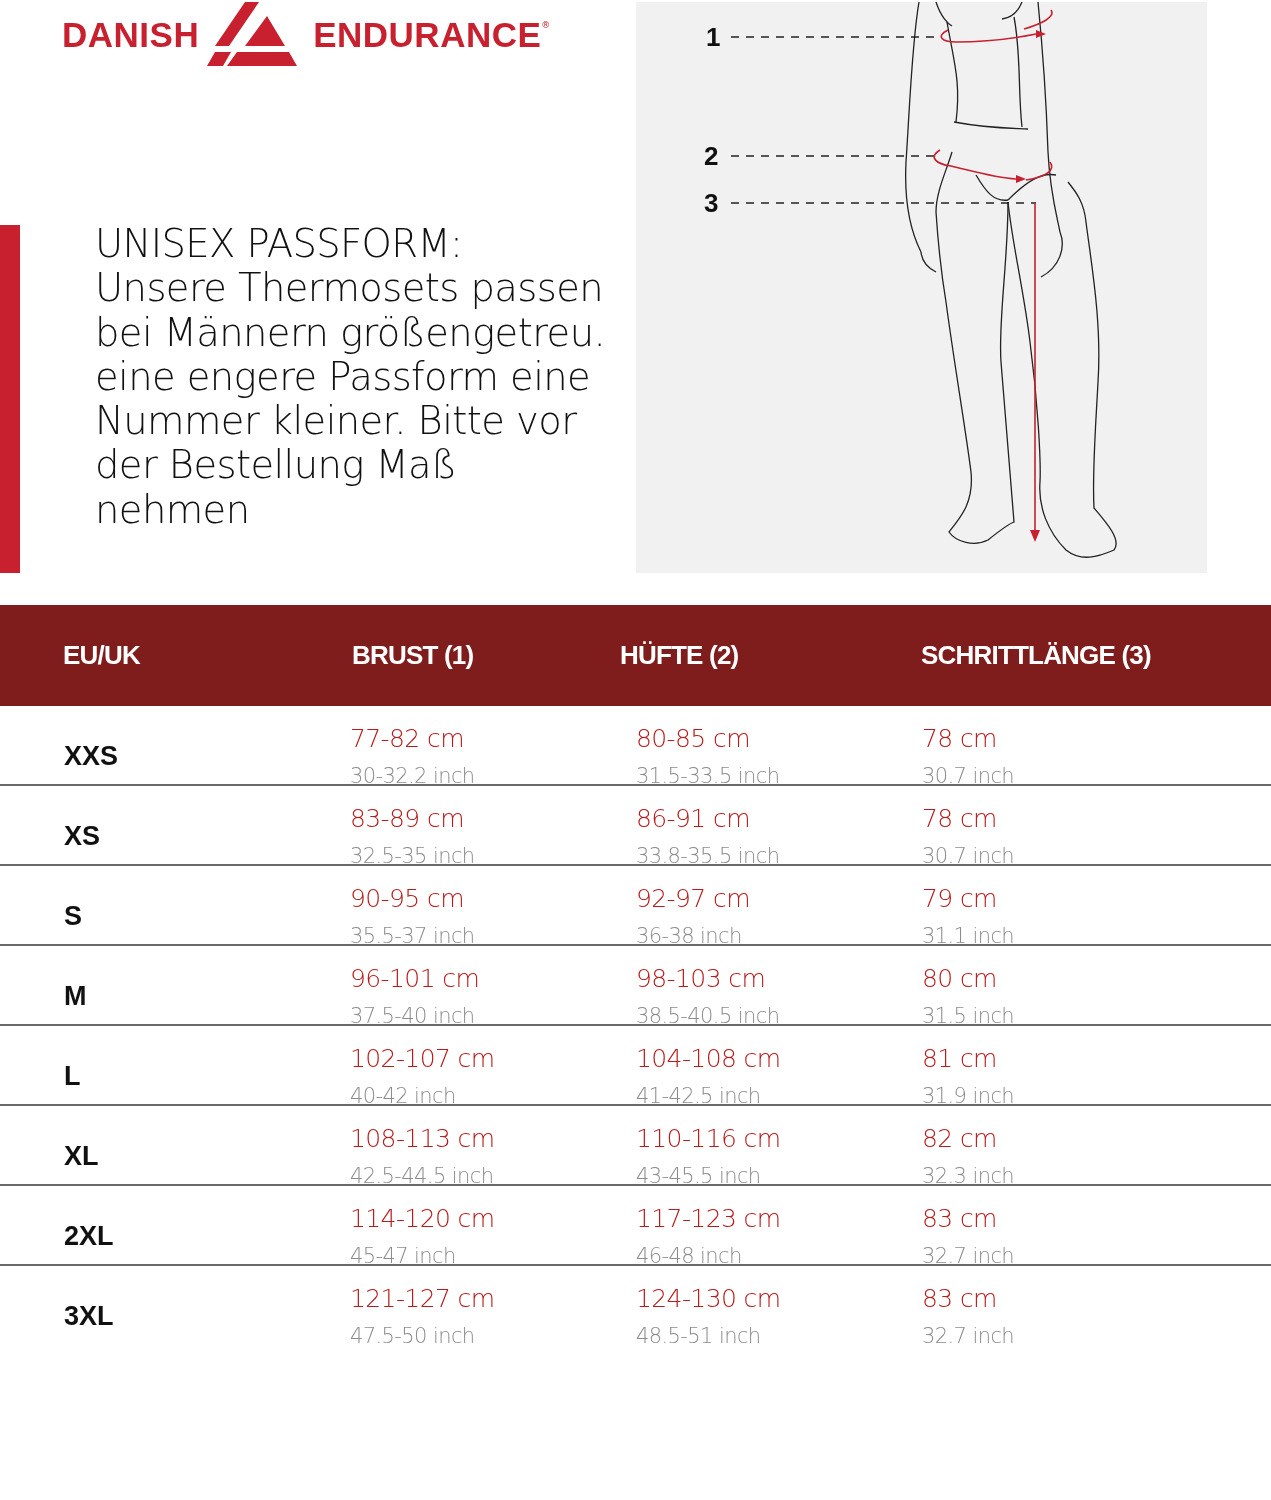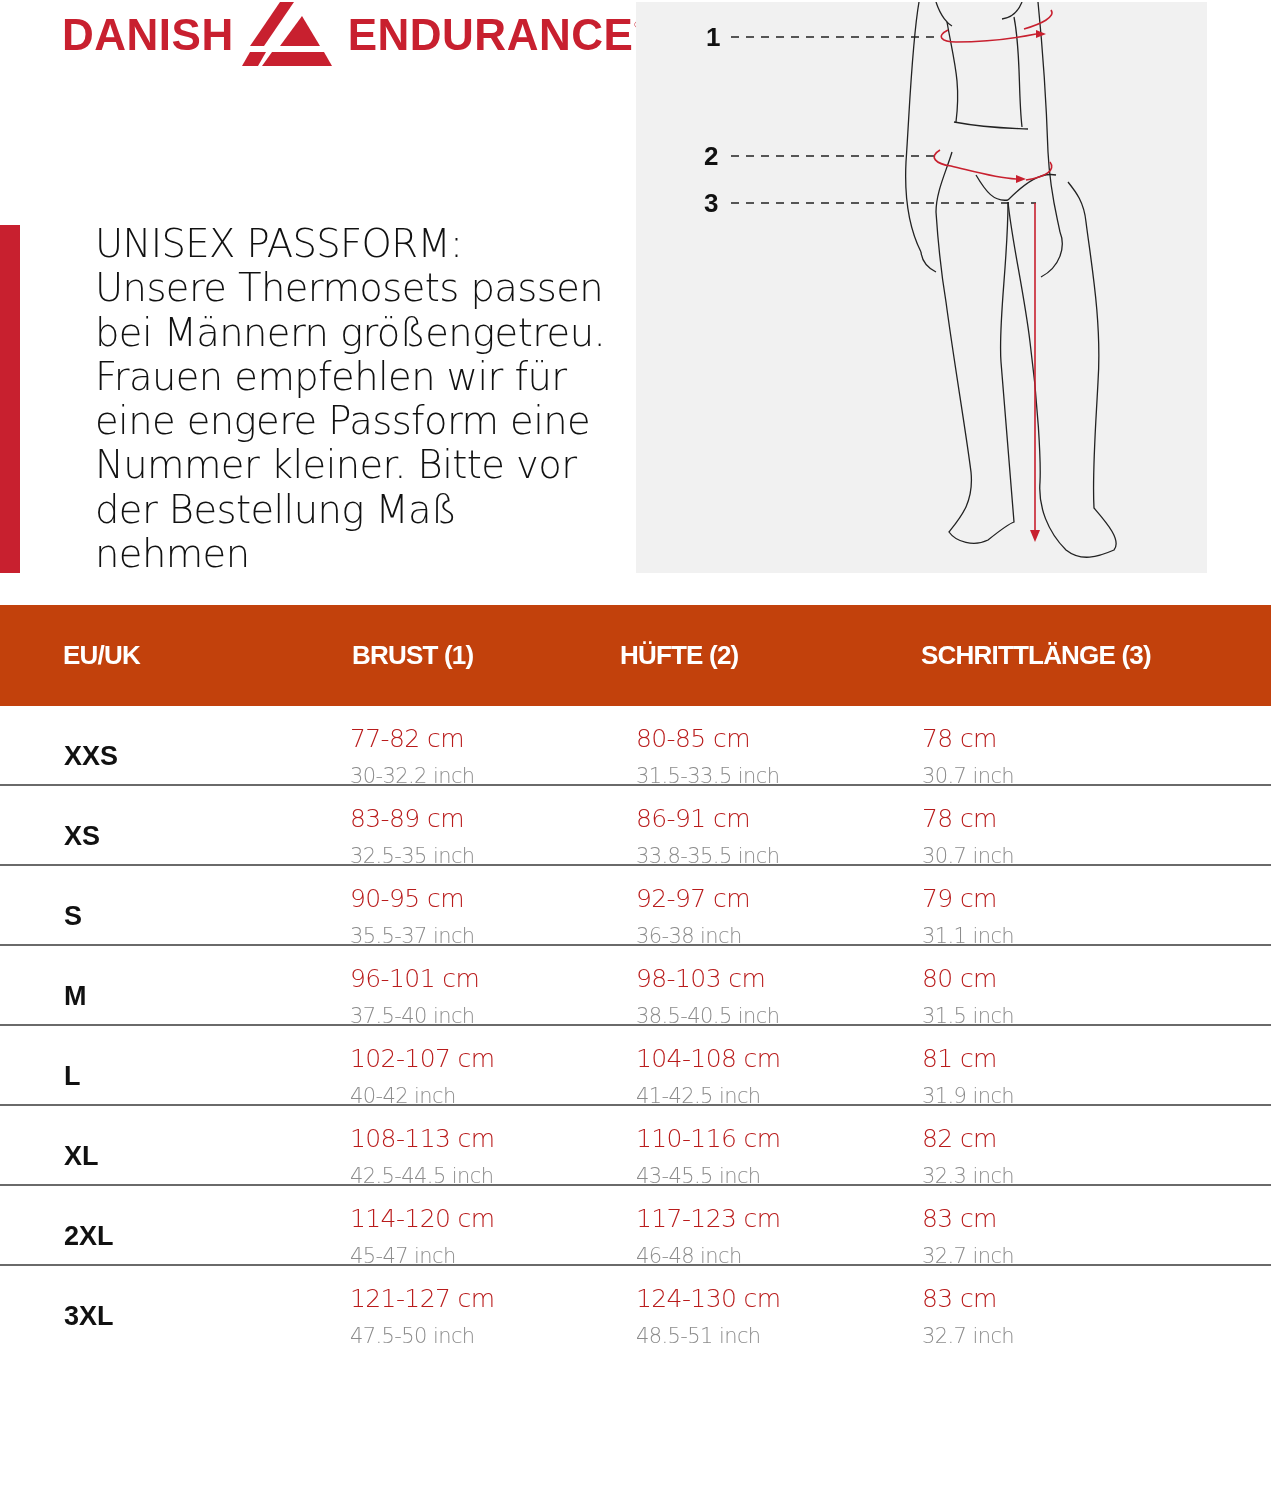--- a/index.html
+++ b/index.html
@@ -1,31 +1,31 @@
 <!DOCTYPE html>
 <html><head>
 <meta charset="utf-8">
 <style>
   * { box-sizing: border-box; margin: 0; padding: 0; }
   html, body { width: 1271px; height: 1500px; background: #ffffff; overflow: hidden; }
   body { position: relative; font-family: "DejaVu Sans", sans-serif; color: #111; }
 
   .logo { position: absolute; left: 62px; top: 0; height: 70px; display: flex; align-items: center; }
-  .logo-word { font-family: "Liberation Sans", sans-serif; font-weight: 700; color: #c8202f; font-size: 44px; letter-spacing: 0.5px; }
+  .logo-word { font-family: "Liberation Sans", sans-serif; font-weight: 700; color: #c8202f; font-size: 35px; letter-spacing: 0.5px; }
   .logo-mark { width: 98px; height: 66px; margin: 0 8px 0 8px; }
   .logo-reg { font-size: 9px; color: #c8202f; vertical-align: top; position: relative; top: -10px; }
 
   .red-bar { position: absolute; left: 0; top: 225px; width: 20px; height: 348px; background: #c8202f; }
 
   .intro { position: absolute; left: 63px; top: 222px; width: 570px; font-family: "DejaVu Sans", sans-serif; font-weight: 300; font-size: 38.5px; line-height: 44.3px; color: #111; letter-spacing: -0.6px; margin-left: 32px; }
 
   .diagram { position: absolute; left: 636px; top: 2px; width: 571px; height: 571px; background: #f1f1f1; }
   .diagram svg { position: absolute; left: 0; top: 0; }
 
-  .table-header { position: absolute; left: 0; top: 605px; width: 1271px; height: 101px; background: #c2410c; display: flex; align-items: center; }
+  .table-header { position: absolute; left: 0; top: 605px; width: 1271px; height: 101px; background: #7f1d1d; display: flex; align-items: center; }
   .th { position: absolute; color: #ffffff; font-family: "Liberation Sans", sans-serif; font-weight: 700; font-size: 26px; letter-spacing: -0.8px; }
 
   .rows { position: absolute; left: 0; top: 706px; width: 1271px; }
   .row { position: relative; height: 80px; border-bottom: 2px solid #6a6a6a; }
   .row:last-child { border-bottom: none; }
   .size { position: absolute; left: 64px; top: 35px; font-family: "Liberation Sans", sans-serif; font-weight: 700; font-size: 27px; color: #111; }
   .cell { position: absolute; top: 16px; }
   .cm { display: block; font-family: "DejaVu Sans", sans-serif; font-weight: 300; font-size: 25px; line-height: 34px; color: #b91c1c; letter-spacing: -0.6px; }
   .in { display: block; font-family: "DejaVu Sans", sans-serif; font-weight: 300; font-size: 21px; line-height: 40px; color: #8c8c8c; letter-spacing: -0.6px; }
   .c1 { left: 350px; } .c2 { left: 636px; } .c3 { left: 922px; }
@@ -44,21 +44,20 @@
   <span class="logo-word">ENDURANCE</span>
   <span class="logo-reg">®</span>
 </div>
 
 <div class="red-bar"></div>
 
 <div class="intro">
   <div>UNISEX PASSFORM:</div>
   <div>Unsere Thermosets passen</div>
   <div>bei Männern größengetreu.</div>
-  <div>Frauen empfehlen wir für</div>
   <div>eine engere Passform eine</div>
   <div>Nummer kleiner. Bitte vor</div>
   <div>der Bestellung Maß</div>
   <div>nehmen</div>
 </div>
 
 <div class="diagram">
   <svg width="571" height="571" viewBox="0 0 571 571">
     <g fill="none" stroke="#222" stroke-width="1.3">
 

